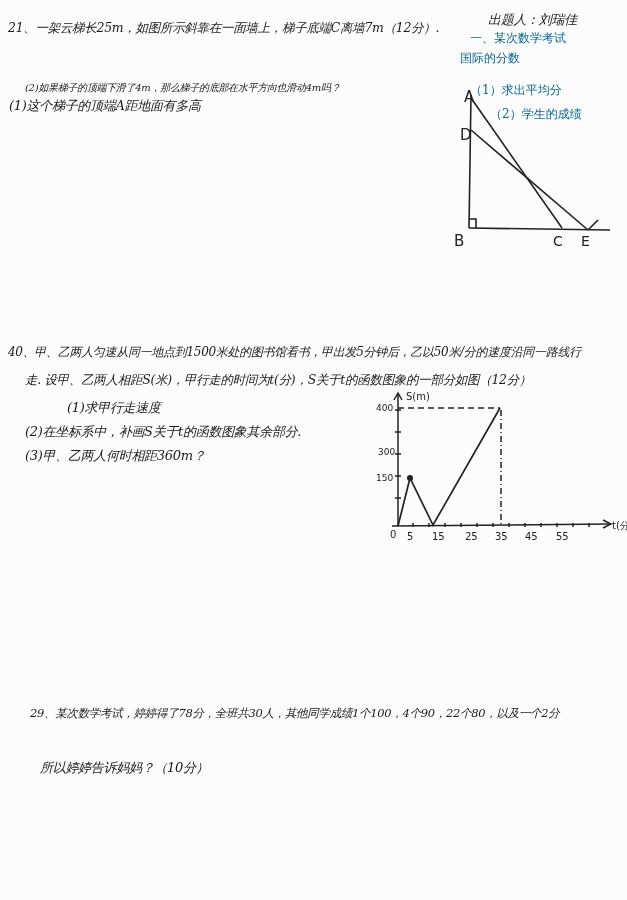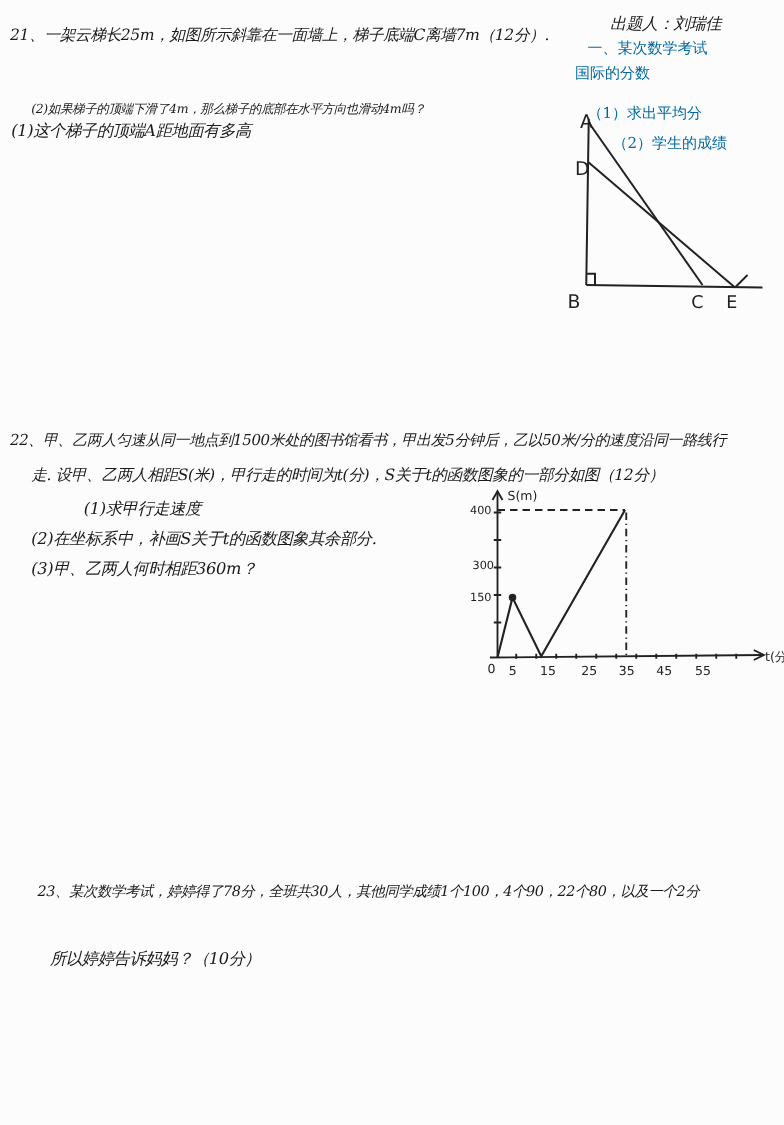--- a/index.html
+++ b/index.html
@@ -37,21 +37,21 @@
       <polyline points="29,139 36,139 36,148"></polyline>
       <line x1="148" y1="150" x2="158" y2="140"></line>
     </g>
     <text x="24" y="22" font-size="15" fill="#222">A</text>
     <text x="20" y="60" font-size="15" fill="#222">D</text>
     <text x="14" y="166" font-size="15" fill="#222">B</text>
     <text x="113" y="166" font-size="14" fill="#222">C</text>
     <text x="141" y="166" font-size="14" fill="#222">E</text>
   </svg>
 
-  <div class="hw" style="left:8px; top:345px; font-size:12px;">22、甲、乙两人匀速从同一地点到1500米处的图书馆看书，甲出发5分钟后，乙以50米/分的速度沿同一路线行</div>
+  <div class="hw" style="left:8px; top:345px; font-size:12px;">40、甲、乙两人匀速从同一地点到1500米处的图书馆看书，甲出发5分钟后，乙以50米/分的速度沿同一路线行</div>
   <div class="hw" style="left:25px; top:372px; font-size:12.5px;">走. 设甲、乙两人相距S(米)，甲行走的时间为t(分)，S关于t的函数图象的一部分如图（12分）</div>
   <div class="hw" style="left:25px; top:400px;margin-left:42px;">(1)求甲行走速度</div>
   <div class="hw" style="left:25px; top:424px;">(2)在坐标系中，补画S关于t的函数图象其余部分.</div>
   <div class="hw" style="left:25px; top:448px;">(3)甲、乙两人何时相距360m？</div>
 
   <svg style="position:absolute; left:370px; top:388px;" width="257" height="160" viewBox="0 0 257 160">
     <g stroke="#222" stroke-width="1.5" fill="none">
 
       <line x1="28" y1="138" x2="28" y2="6"></line>
       <polyline points="24,12 28,5 32,12"></polyline>
@@ -92,16 +92,16 @@
     <text x="20" y="150" font-size="10" fill="#222">0</text>
     <text x="37" y="152" font-size="10" fill="#222">5</text>
     <text x="62" y="152" font-size="10" fill="#222">15</text>
     <text x="95" y="152" font-size="10" fill="#222">25</text>
     <text x="125" y="152" font-size="10" fill="#222">35</text>
     <text x="155" y="152" font-size="10" fill="#222">45</text>
     <text x="186" y="152" font-size="10" fill="#222">55</text>
     <text x="242" y="141" font-size="10" fill="#222">t(分)</text>
   </svg>
 
-  <div class="hw" style="left:30px; top:706px; font-size:11.5px;">23、某次数学考试，婷婷得了78分，全班共30人，其他同学成绩1个100，4个90，22个80，以及一个2分</div>
+  <div class="hw" style="left:30px; top:706px; font-size:11.5px;">29、某次数学考试，婷婷得了78分，全班共30人，其他同学成绩1个100，4个90，22个80，以及一个2分</div>
   <div class="hw" style="left:40px; top:760px;">所以婷婷告诉妈妈？（10分）</div>
 
 </div>
 
 </body></html>

